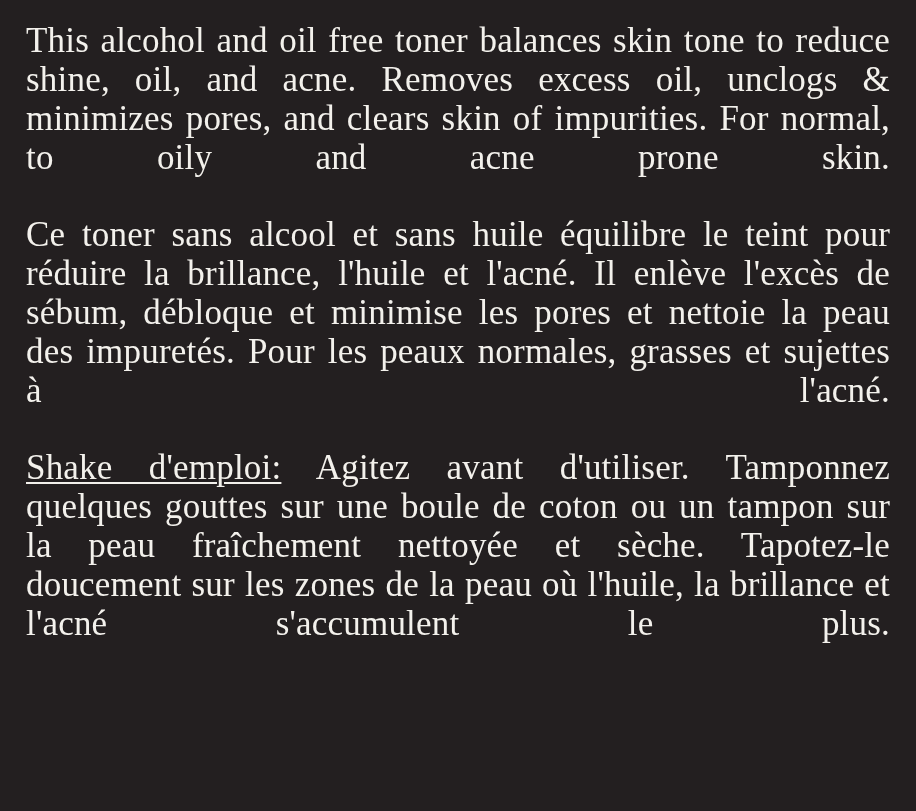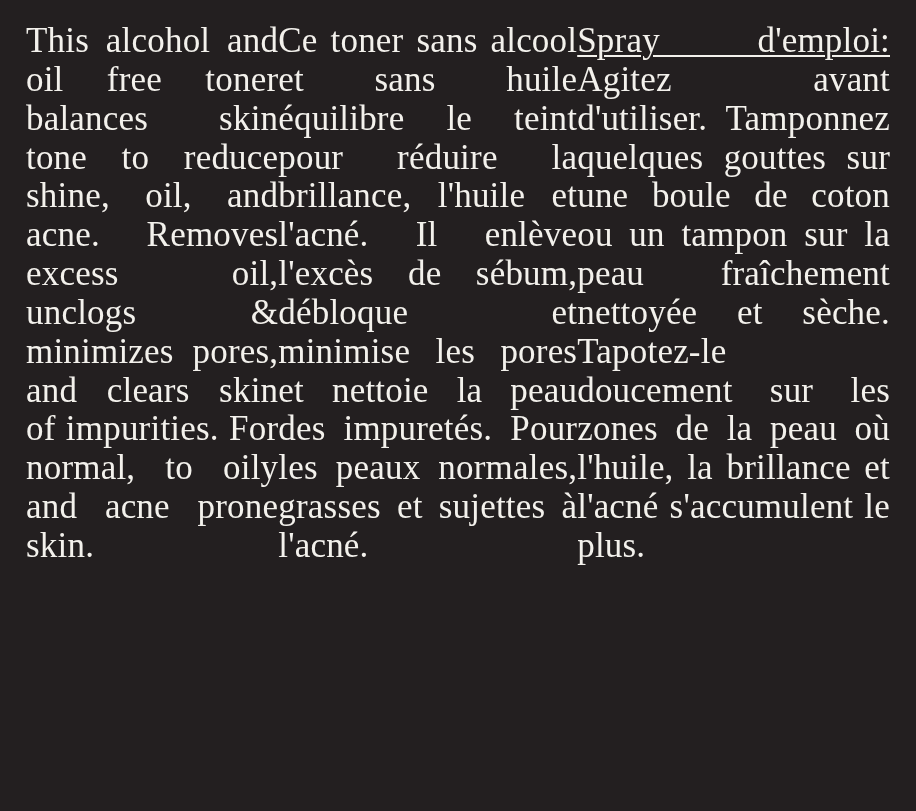--- a/index.html
+++ b/index.html
@@ -13,21 +13,21 @@
     font-family: "Liberation Serif", serif;
     color: #f3f1ec;
     overflow: hidden;
   }
   .label {
     box-sizing: border-box;
     width: 916px;
     height: 671px;
     padding: 22px 26px 10px 26px;
     display: flex;
-    flex-direction: row;
+    flex-direction: column;
   }
   .para {
     font-size: 35px;
     line-height: 1.11;
     text-align: justify;
     text-justify: inter-word;
     letter-spacing: 0.2px;
     word-spacing: 1px;
     margin: 0;
   }
@@ -59,16 +59,16 @@
 
   <div class="gap-large"></div>
 
   <p class="para">
     <span>Ce toner sans alcool et sans huile équilibre le teint pour réduire la brillance, l'huile et l'acné. Il enlève l'excès de sébum, débloque et minimise les pores et nettoie la peau des impuretés. Pour les peaux normales, grasses et sujettes à l'acné.</span>
   </p>
 
   <div class="gap-large"></div>
 
   <p class="para">
-    <span class="heading">Spray d'emploi:</span><span> Agitez avant d'utiliser. Tamponnez quelques gouttes sur une boule de coton ou un tampon sur la peau fraîchement nettoyée et sèche. Tapotez-le doucement sur les zones de la peau où l'huile, la brillance et l'acné s'accumulent le plus.</span>
+    <span class="heading">Shake d'emploi:</span><span> Agitez avant d'utiliser. Tamponnez quelques gouttes sur une boule de coton ou un tampon sur la peau fraîchement nettoyée et sèche. Tapotez-le doucement sur les zones de la peau où l'huile, la brillance et l'acné s'accumulent le plus.</span>
   </p>
 
 </div>
 
 </body></html>

